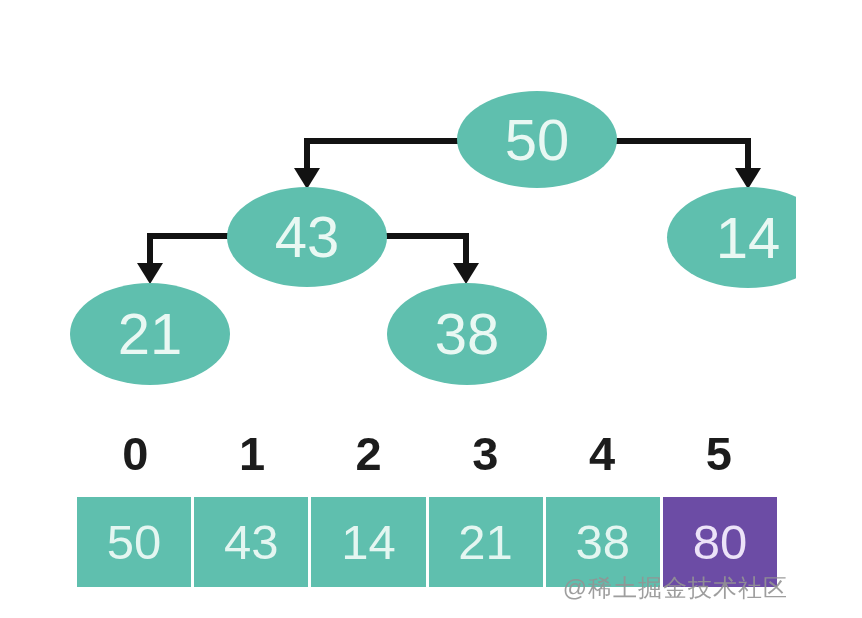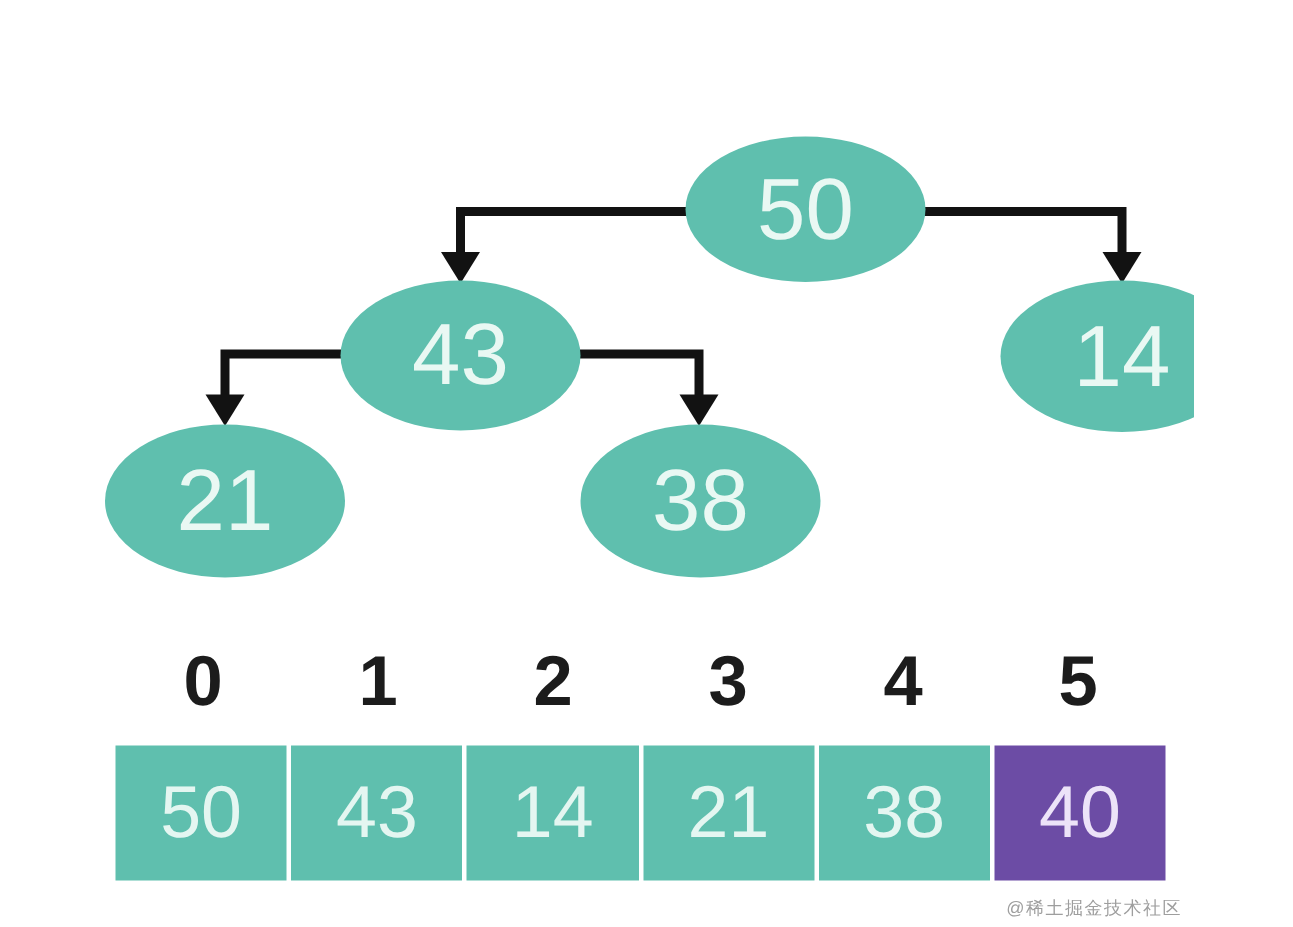--- a/index.html
+++ b/index.html
@@ -79,22 +79,22 @@
   }
   .cell[data-color="purple"] {
     background: #6c4ca5;
     color: #ece3f8;
   }
 
   
   .watermark {
     position: absolute;
     right: 8px;
-    bottom: 4px;
-    font-size: 12px;
+    bottom: 14px;
+    font-size: 24px;
     color: rgba(148, 148, 148, 0.9);
     letter-spacing: 1px;
   }
 </style>
 </head>
 <body>
 
 <div class="stage">
 
   <svg class="edges" viewBox="0 0 862 618" xmlns="http://www.w3.org/2000/svg">
@@ -130,18 +130,18 @@
     <div class="index-label">4</div>
     <div class="index-label">5</div>
   </div>
 
   <div class="cells">
     <div class="cell" data-color="teal">50</div>
     <div class="cell" data-color="teal">43</div>
     <div class="cell" data-color="teal">14</div>
     <div class="cell" data-color="teal">21</div>
     <div class="cell" data-color="teal">38</div>
-    <div class="cell" data-color="purple">40</div>
+    <div class="cell" data-color="purple">80</div>
   </div>
 
   <div class="watermark">@稀土掘金技术社区</div>
 
 </div>
 
 </body></html>

